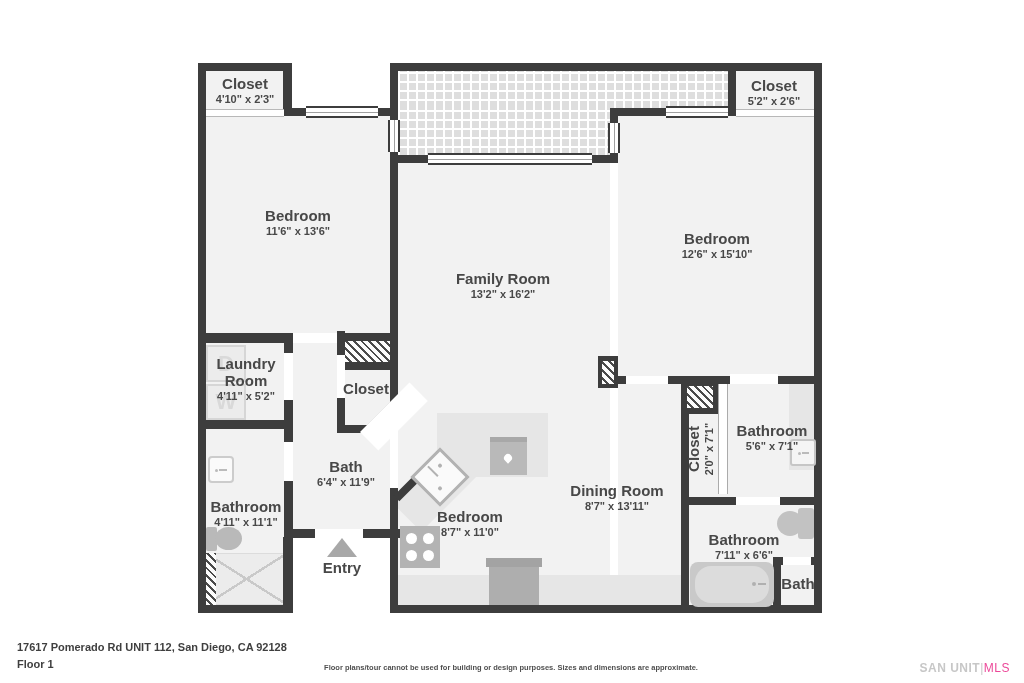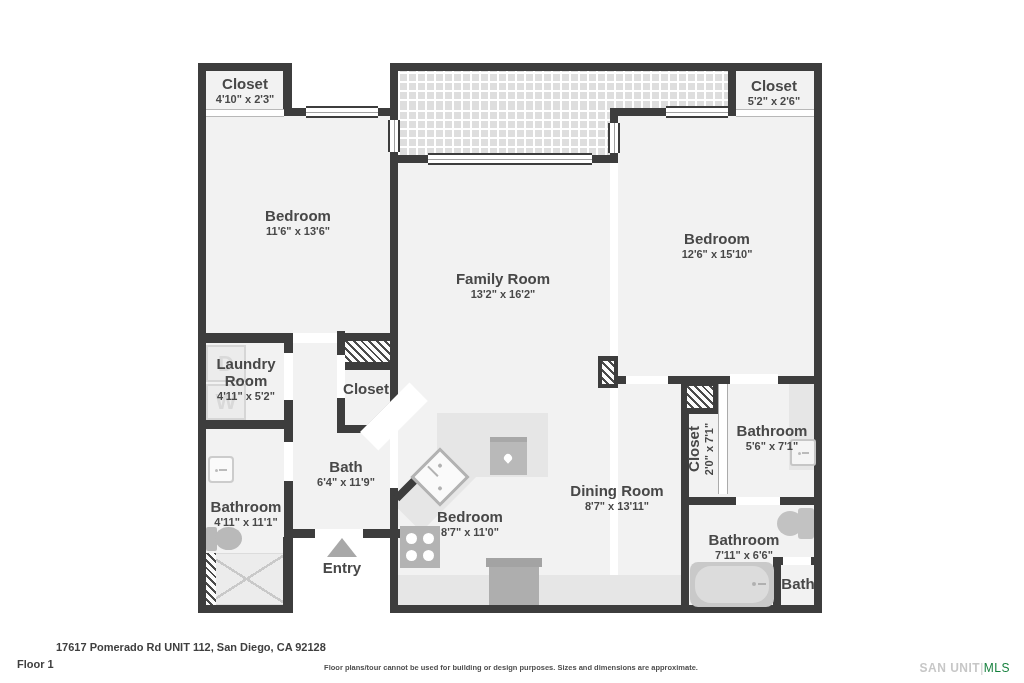--- a/index.html
+++ b/index.html
@@ -245,18 +245,18 @@
     <div class="rd">7'11" x 6'6"</div>
   </div>
   <div class="rl" style="left:798px;top:583px;">
     <div class="rn">Bath</div>
   </div>
   <div class="rl" style="left:342px;top:567px;">
     <div class="rn">Entry</div>
   </div>
 </div>
 
-<div class="footer-line" style="left:17px;top:641px;margin-left:39px;">17617 Pomerado Rd UNIT 112, San Diego, CA 92128</div>
+<div class="footer-line" style="left:17px;top:641px;">17617 Pomerado Rd UNIT 112, San Diego, CA 92128</div>
 <div class="footer-line" style="left:17px;top:658px;">Floor 1</div>
 <div class="disclaimer" style="left:511px;top:663px;">Floor plans/tour cannot be used for building or design purposes. Sizes and dimensions are approximate.</div>
 <div class="brand" style="right:14px;top:661px;">
-  <span>SAN UNIT</span><span style="font-weight:normal;">|</span><span style="font-weight:normal;color:#15803d;">MLS</span>
+  <span>SAN UNIT</span><span style="font-weight:normal;">|</span><span style="font-weight:normal;color:#ec4899;">MLS</span>
 </div>
 
 </body></html>

